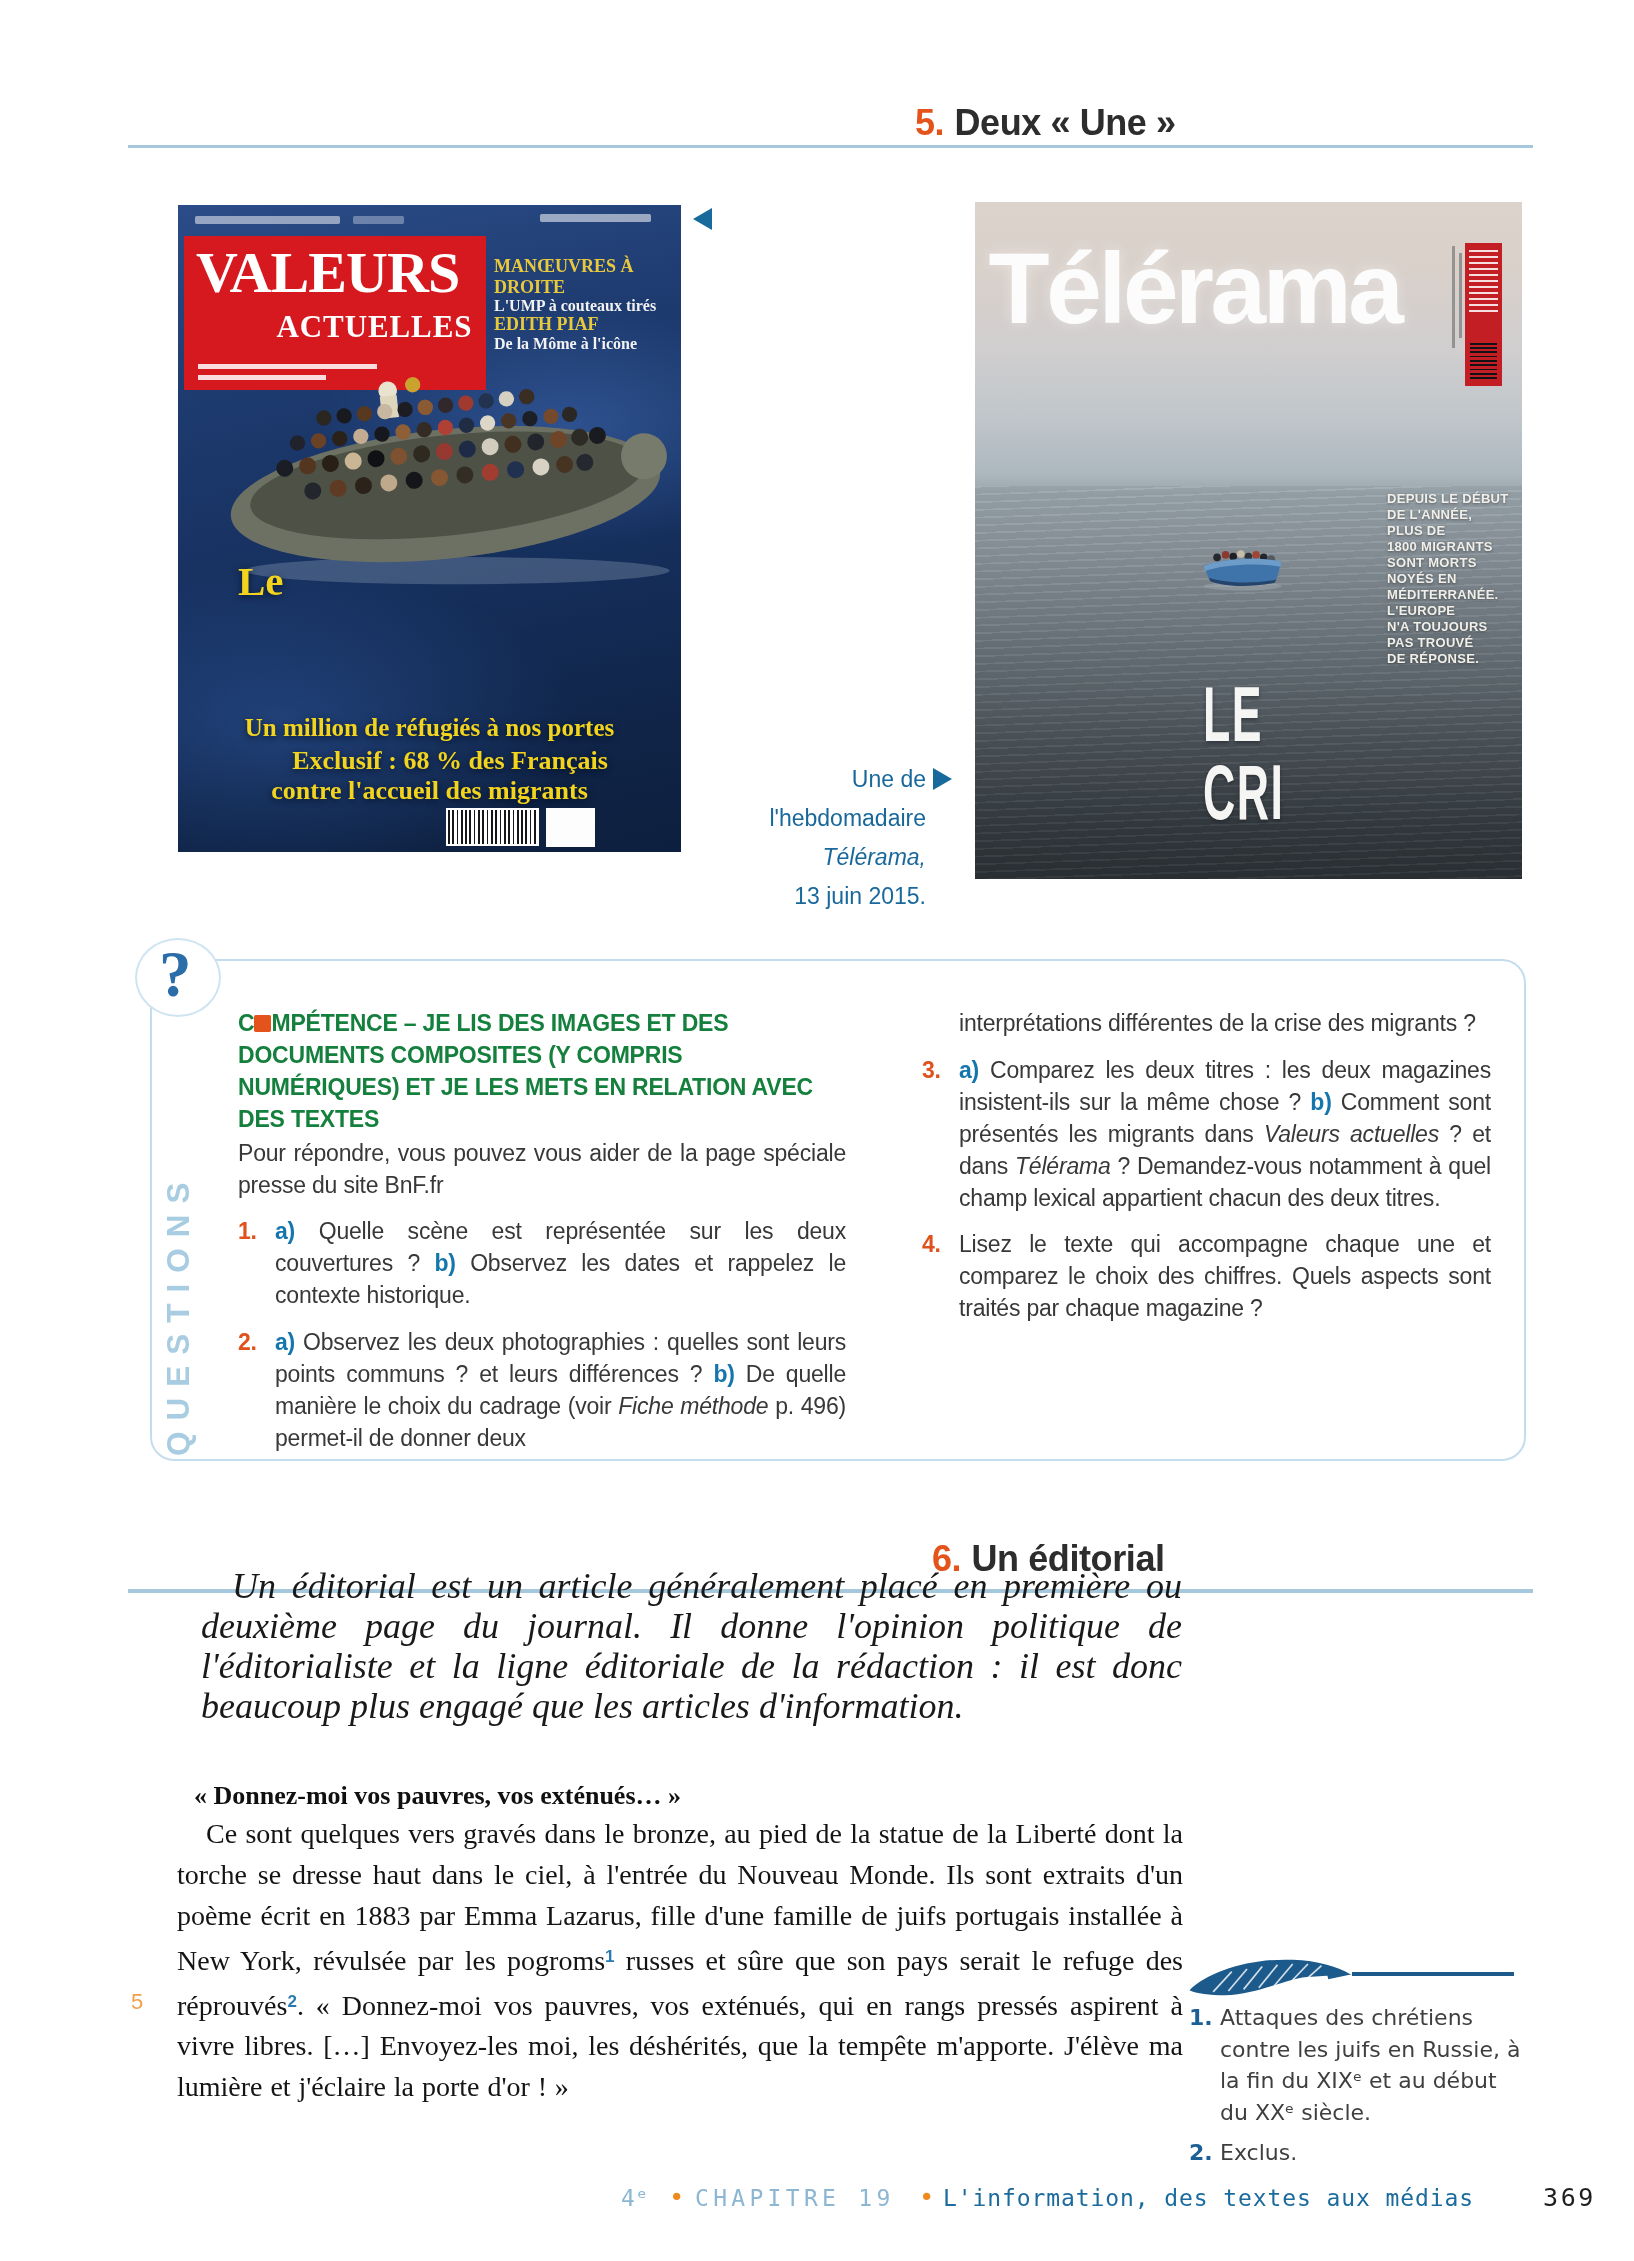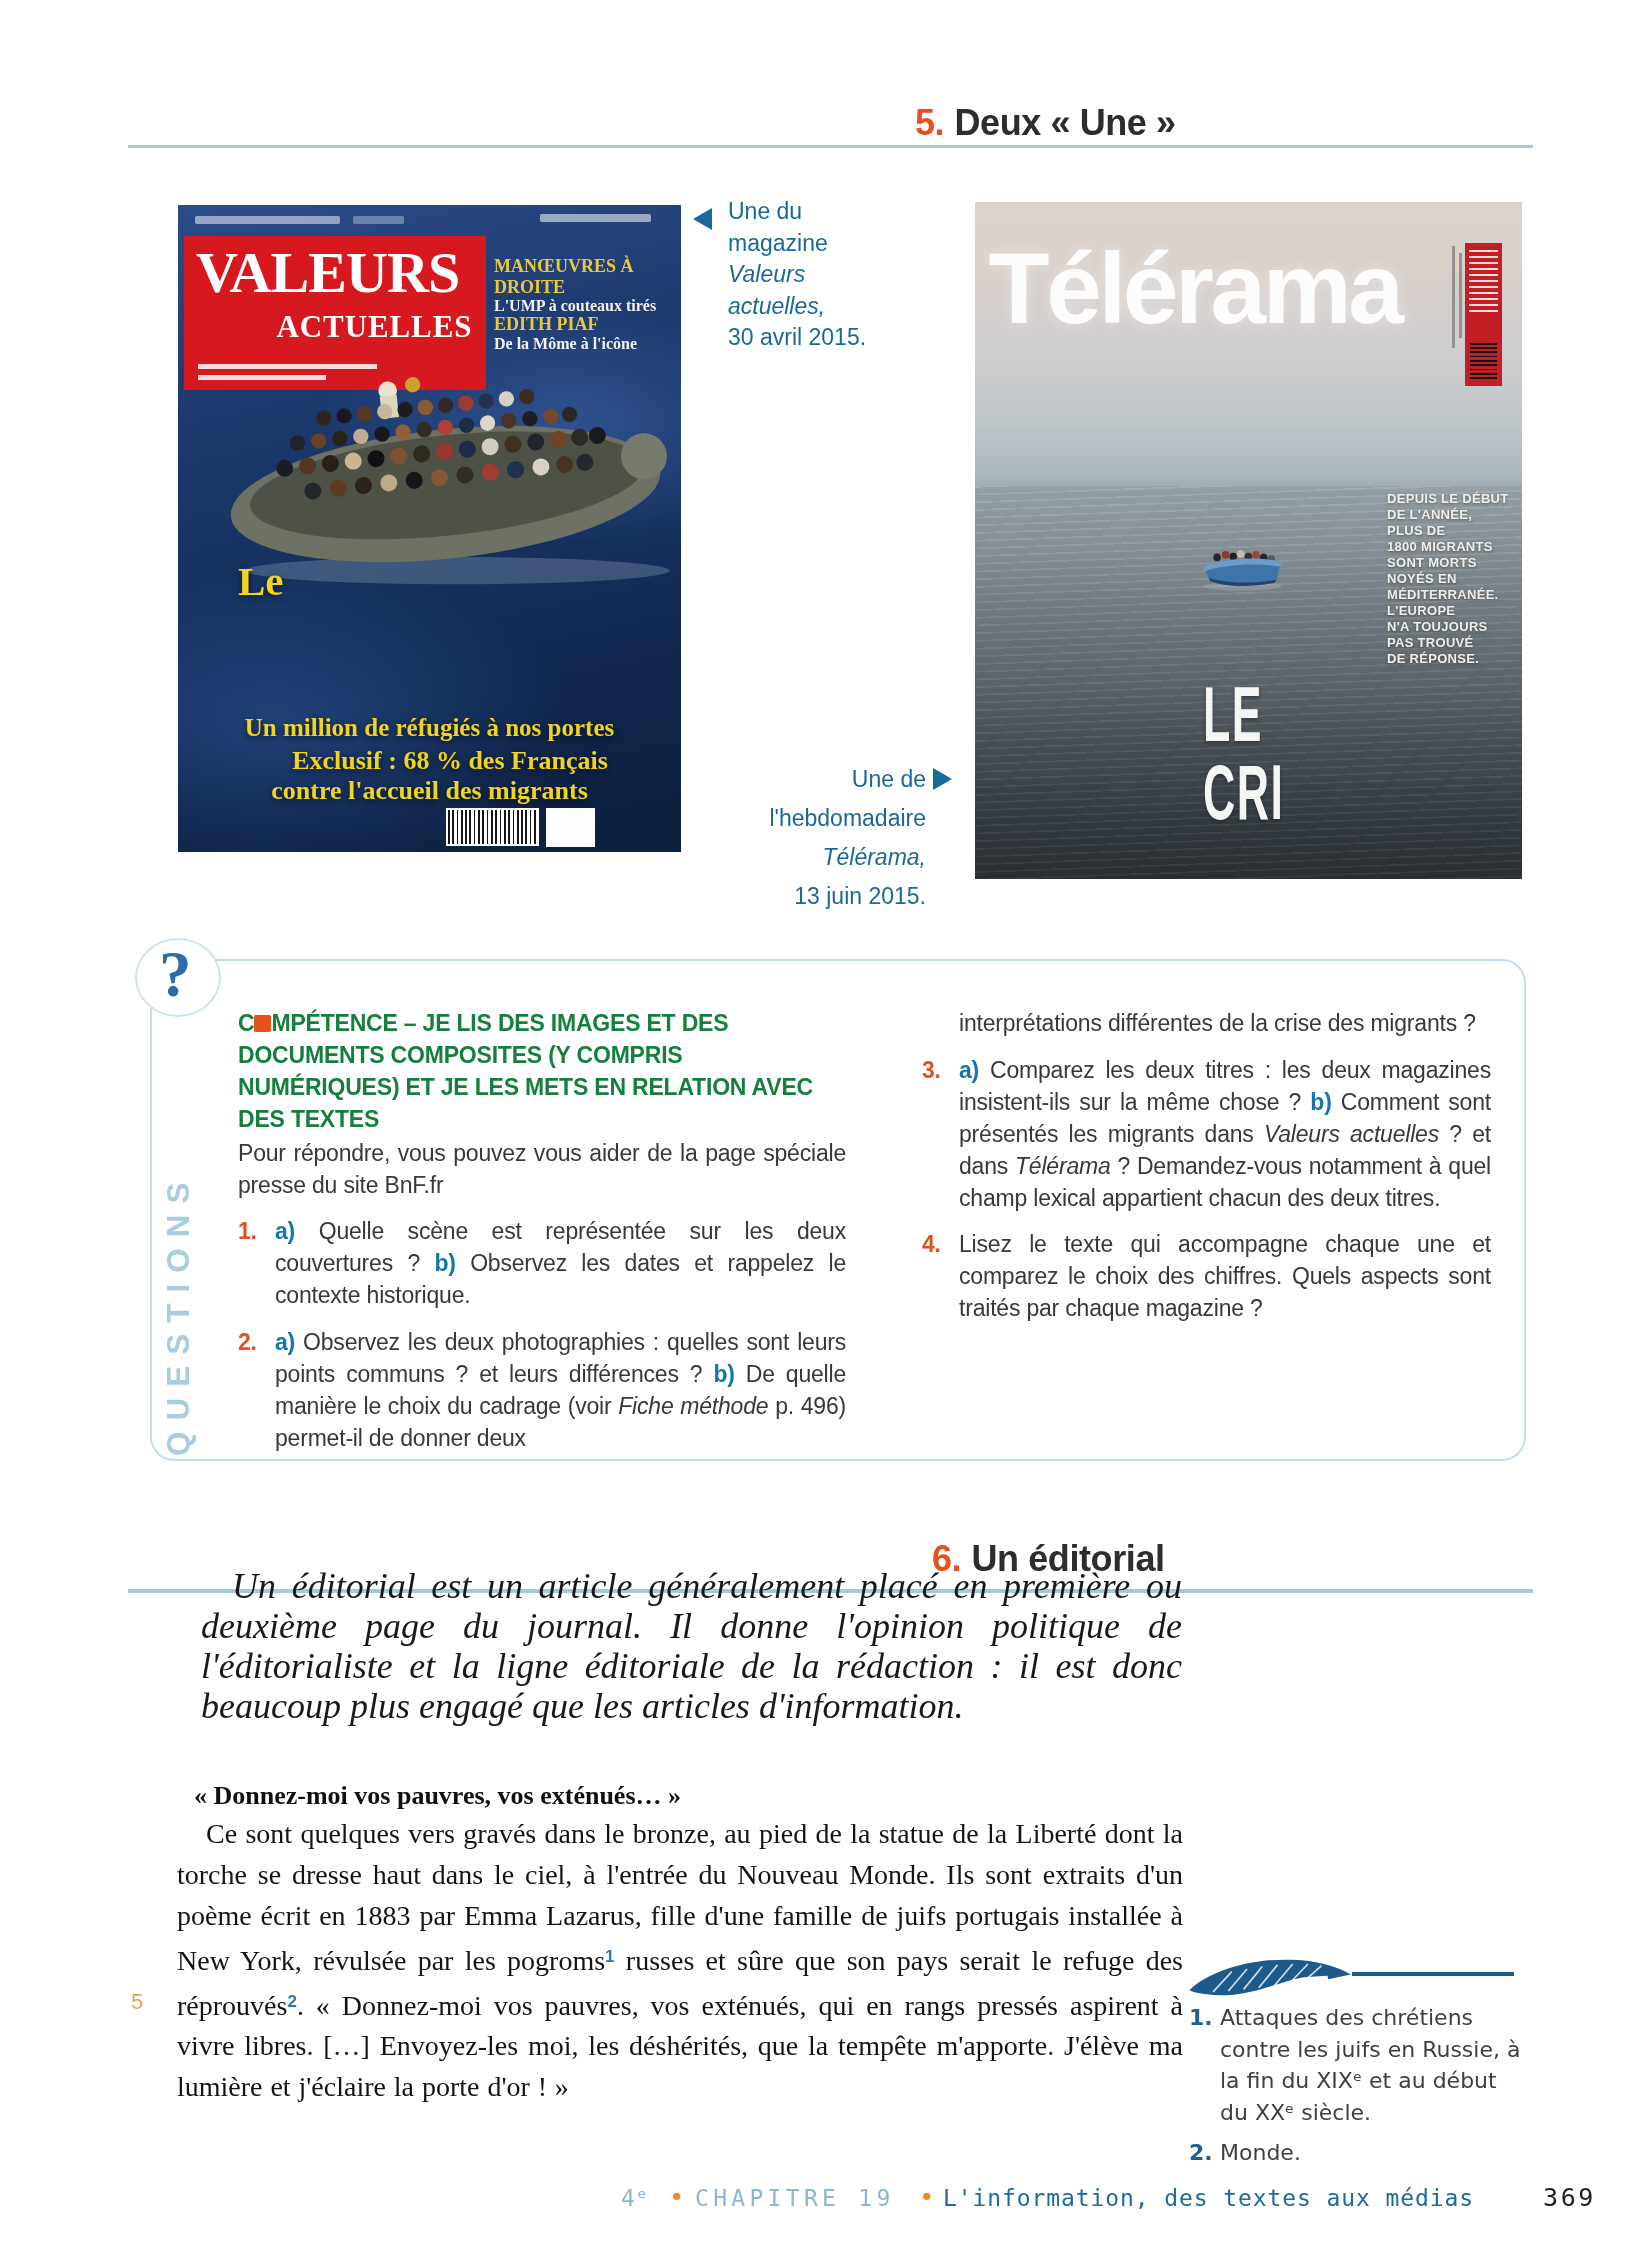--- a/index.html
+++ b/index.html
@@ -204,27 +204,20 @@
 
     <div class="abs va-yellow" style="left:60px;top:352px;font-size:41px;">Le</div>
     <div class="abs va-yellow" style="left:0;top:509px;width:503px;text-align:center;font-size:25px;">Un million de réfugiés à nos portes</div>
     <div class="abs va-yellow" style="left:0;top:541px;width:544px;text-align:center;font-size:26px;">Exclusif : 68 % des Français</div>
     <div class="abs va-yellow" style="left:0;top:571px;width:503px;text-align:center;font-size:26px;">contre l'accueil des migrants</div>
     <div class="va-barcode"></div>
     <div class="va-price"></div>
   </div>
 
   <div class="tri-left" style="left:693px;top:208px;"></div>
-  <div class="cap" style="left:728px;top:196px;line-height:31.5px;">
-    <div>Une du</div>
-    <div>magazine</div>
-    <div class="it">Valeurs</div>
-    <div class="it">actuelles,</div>
-    <div>30 avril 2015.</div>
-  </div>
 
   <div class="tl-cover">
     <div class="tl-sea-tex"></div>
     <div class="tl-mast">Télérama</div>
     <div class="tl-microtext" style="left:477px;top:44px;height:102px;"></div>
     <div class="tl-microtext" style="left:484px;top:51px;height:85px;"></div>
     <div class="tl-redblock">
       <div class="micro"></div>
       <div class="code"></div>
     </div>
@@ -339,21 +332,21 @@
   </svg>
   <div class="fline"></div>
 
   <div class="fnblock">
     <div class="fn">
       <span class="num">1.</span>
       <span>Attaques des chrétiens contre les juifs en Russie, à la fin du XIXᵉ et au début du XXᵉ siècle.</span>
     </div>
     <div class="fn">
       <span class="num">2.</span>
-      <span>Monde.</span>
+      <span>Exclus.</span>
     </div>
   </div>
 
   <span class="foot f-light" style="left:621px;">4ᵉ</span>
   <span class="foot f-bullet" style="left:669px;top:2182px;">•</span>
   <span class="foot f-light" style="left:695px;letter-spacing:4.3px;">CHAPITRE 19</span>
   <span class="foot f-bullet" style="left:919px;top:2182px;">•</span>
   <span class="foot f-blue" style="left:943px;letter-spacing:0.9px;">L'information, des textes aux médias</span>
   <span class="foot f-page" style="left:1543px;top:2183px;">369</span>
 

